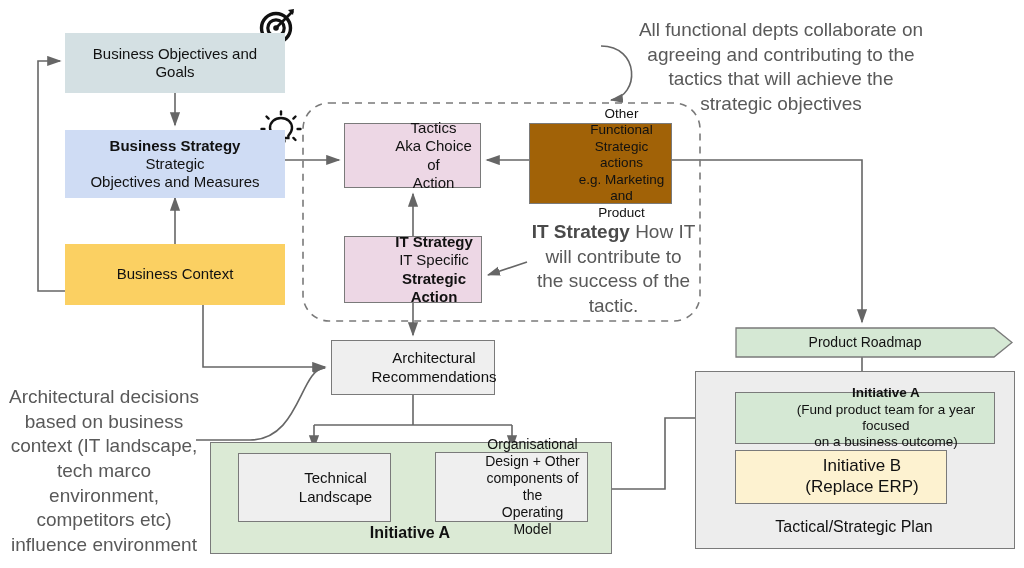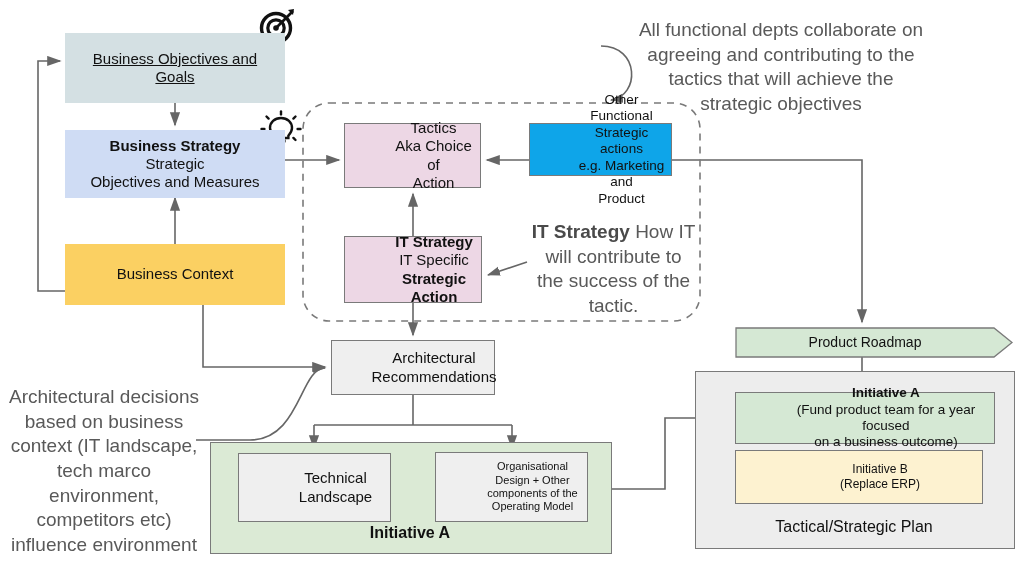--- a/index.html
+++ b/index.html
@@ -103,42 +103,42 @@
       <path d="M35.5,30 L33.4,27.9"></path>
     </g>
   </svg>
 
   <div style="position:absolute;left:210px;top:442px;width:400px;height:110px;
               background:#dbead5;border:1px solid #7a7a7a;"></div>
 
   <div style="position:absolute;left:695px;top:371px;width:318px;height:176px;
               background:#ededed;border:1px solid #7a7a7a;"></div>
 
-  <div class="node" style="left:65px;top:33px;width:220px;height:70px;background:#d4e0e3;text-decoration:underline;">
+  <div class="node" style="left:65px;top:33px;width:220px;height:60px;background:#d4e0e3;">
     <span class="ln">Business Objectives and</span>
     <span class="ln">Goals</span>
   </div>
 
   <div class="node" style="left:65px;top:130px;width:220px;height:68px;background:#cfdcf4;">
     <span class="ln b">Business Strategy</span>
     <span class="ln">Strategic</span>
     <span class="ln">Objectives and Measures</span>
   </div>
 
   <div class="node" style="left:65px;top:244px;width:220px;height:61px;background:#fbd062;">
     <span class="ln">Business Context</span>
   </div>
 
   <div class="node bx-border" style="left:344px;top:123px;width:137px;height:65px;background:#edd7e5;">
     <span class="ln">Tactics</span>
     <span class="ln">Aka Choice of</span>
     <span class="ln">Action</span>
   </div>
 
-  <div class="node bx-border" style="left:529px;top:123px;width:143px;height:53px;background:#0ea5e9;font-size:13.5px;">
+  <div class="node bx-border" style="left:529px;top:123px;width:143px;height:81px;background:#a16207;font-size:13.5px;">
     <span class="ln">Other Functional</span>
     <span class="ln">Strategic actions</span>
     <span class="ln">e.g. Marketing and</span>
     <span class="ln">Product</span>
   </div>
 
   <div class="node bx-border" style="left:344px;top:236px;width:138px;height:67px;background:#edd7e5;">
     <span class="ln b">IT Strategy</span>
     <span class="ln">IT Specific</span>
     <span class="ln b">Strategic Action</span>
@@ -147,38 +147,38 @@
   <div class="node bx-border" style="left:331px;top:340px;width:164px;height:55px;background:#efefef;">
     <span class="ln">Architectural</span>
     <span class="ln">Recommendations</span>
   </div>
 
   <div class="node bx-border" style="left:238px;top:453px;width:153px;height:69px;background:#efefef;">
     <span class="ln">Technical</span>
     <span class="ln">Landscape</span>
   </div>
 
-  <div class="node bx-border" style="left:435px;top:452px;width:153px;height:70px;background:#efefef;font-size:11px;">
+  <div class="node bx-border" style="left:435px;top:452px;width:153px;height:70px;background:#efefef;font-size:14px;">
     <span class="ln">Organisational</span>
     <span class="ln">Design + Other</span>
     <span class="ln">components of the</span>
     <span class="ln">Operating Model</span>
   </div>
 
   <div class="node" style="left:736px;top:328px;width:258px;height:29px;background:transparent;font-size:14px;">
     <span class="ln">Product Roadmap</span>
   </div>
 
   <div class="node bx-border" style="left:735px;top:392px;width:260px;height:52px;background:#d5e8d4;font-size:13.5px;">
     <span class="ln b">Initiative A</span>
     <span class="ln">(Fund product team for a year focused</span>
     <span class="ln">on a business outcome)</span>
   </div>
 
-  <div class="node bx-border" style="left:735px;top:450px;width:248px;height:54px;background:#fdf2d0;font-size:12px;">
+  <div class="node bx-border" style="left:735px;top:450px;width:212px;height:54px;background:#fdf2d0;font-size:17px;">
     <span class="ln">Initiative B</span>
     <span class="ln">(Replace ERP)</span>
   </div>
 
   <div class="grp-label" style="left:210px;top:524px;width:400px;">Initiative A</div>
 
   <div class="plain-label" style="left:695px;top:518px;width:318px;font-size:16px;">Tactical/Strategic Plan</div>
 
   <div class="note" style="left:636px;top:18px;width:290px;">
     <span class="ln">All functional depts collaborate on</span>

